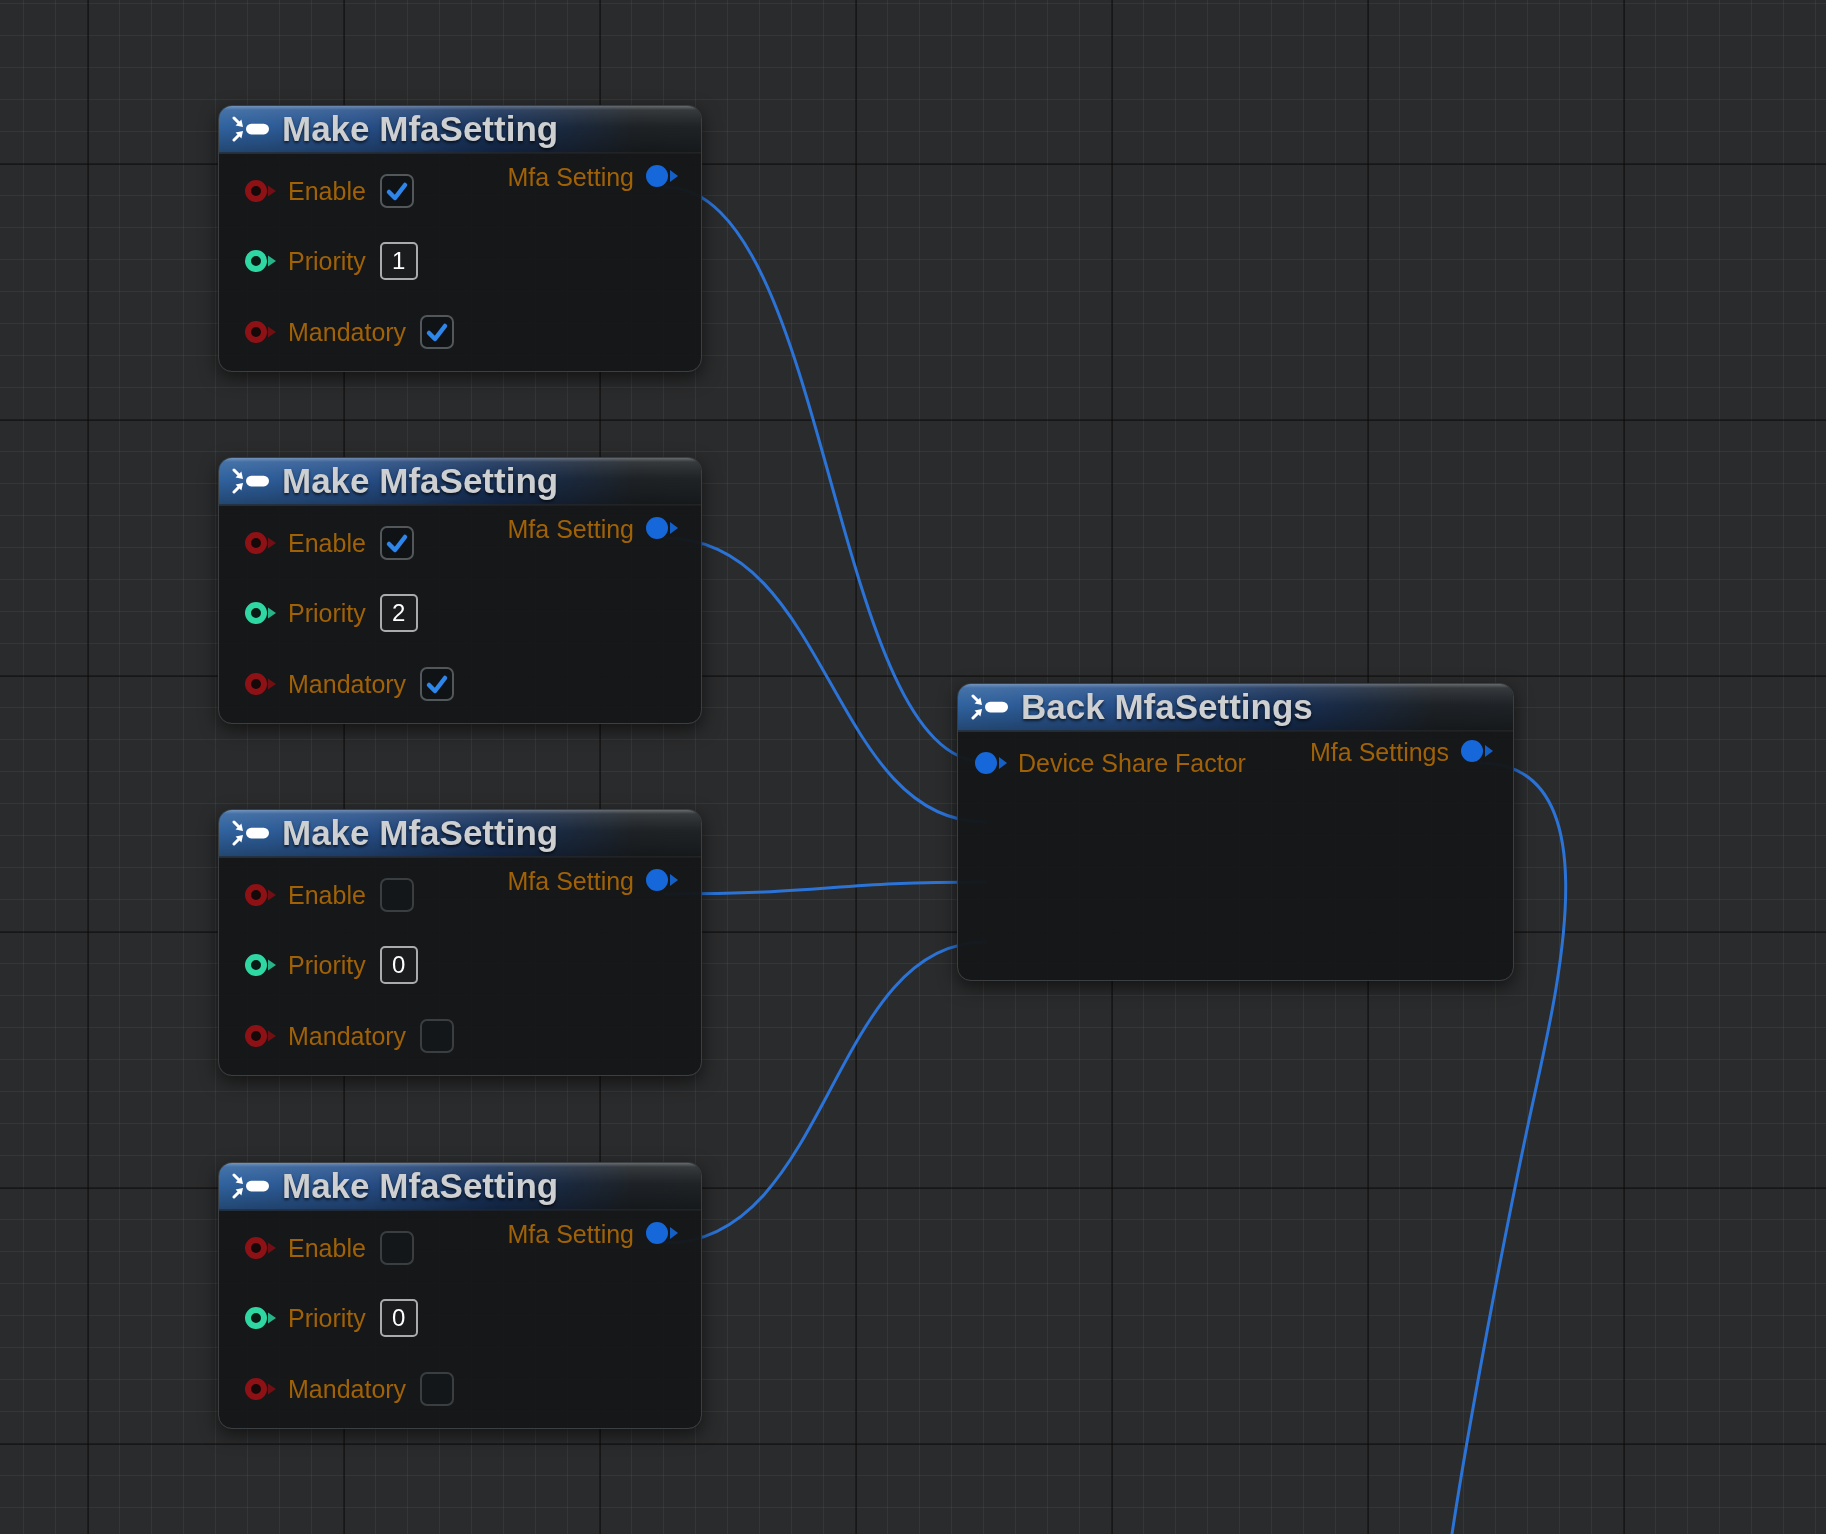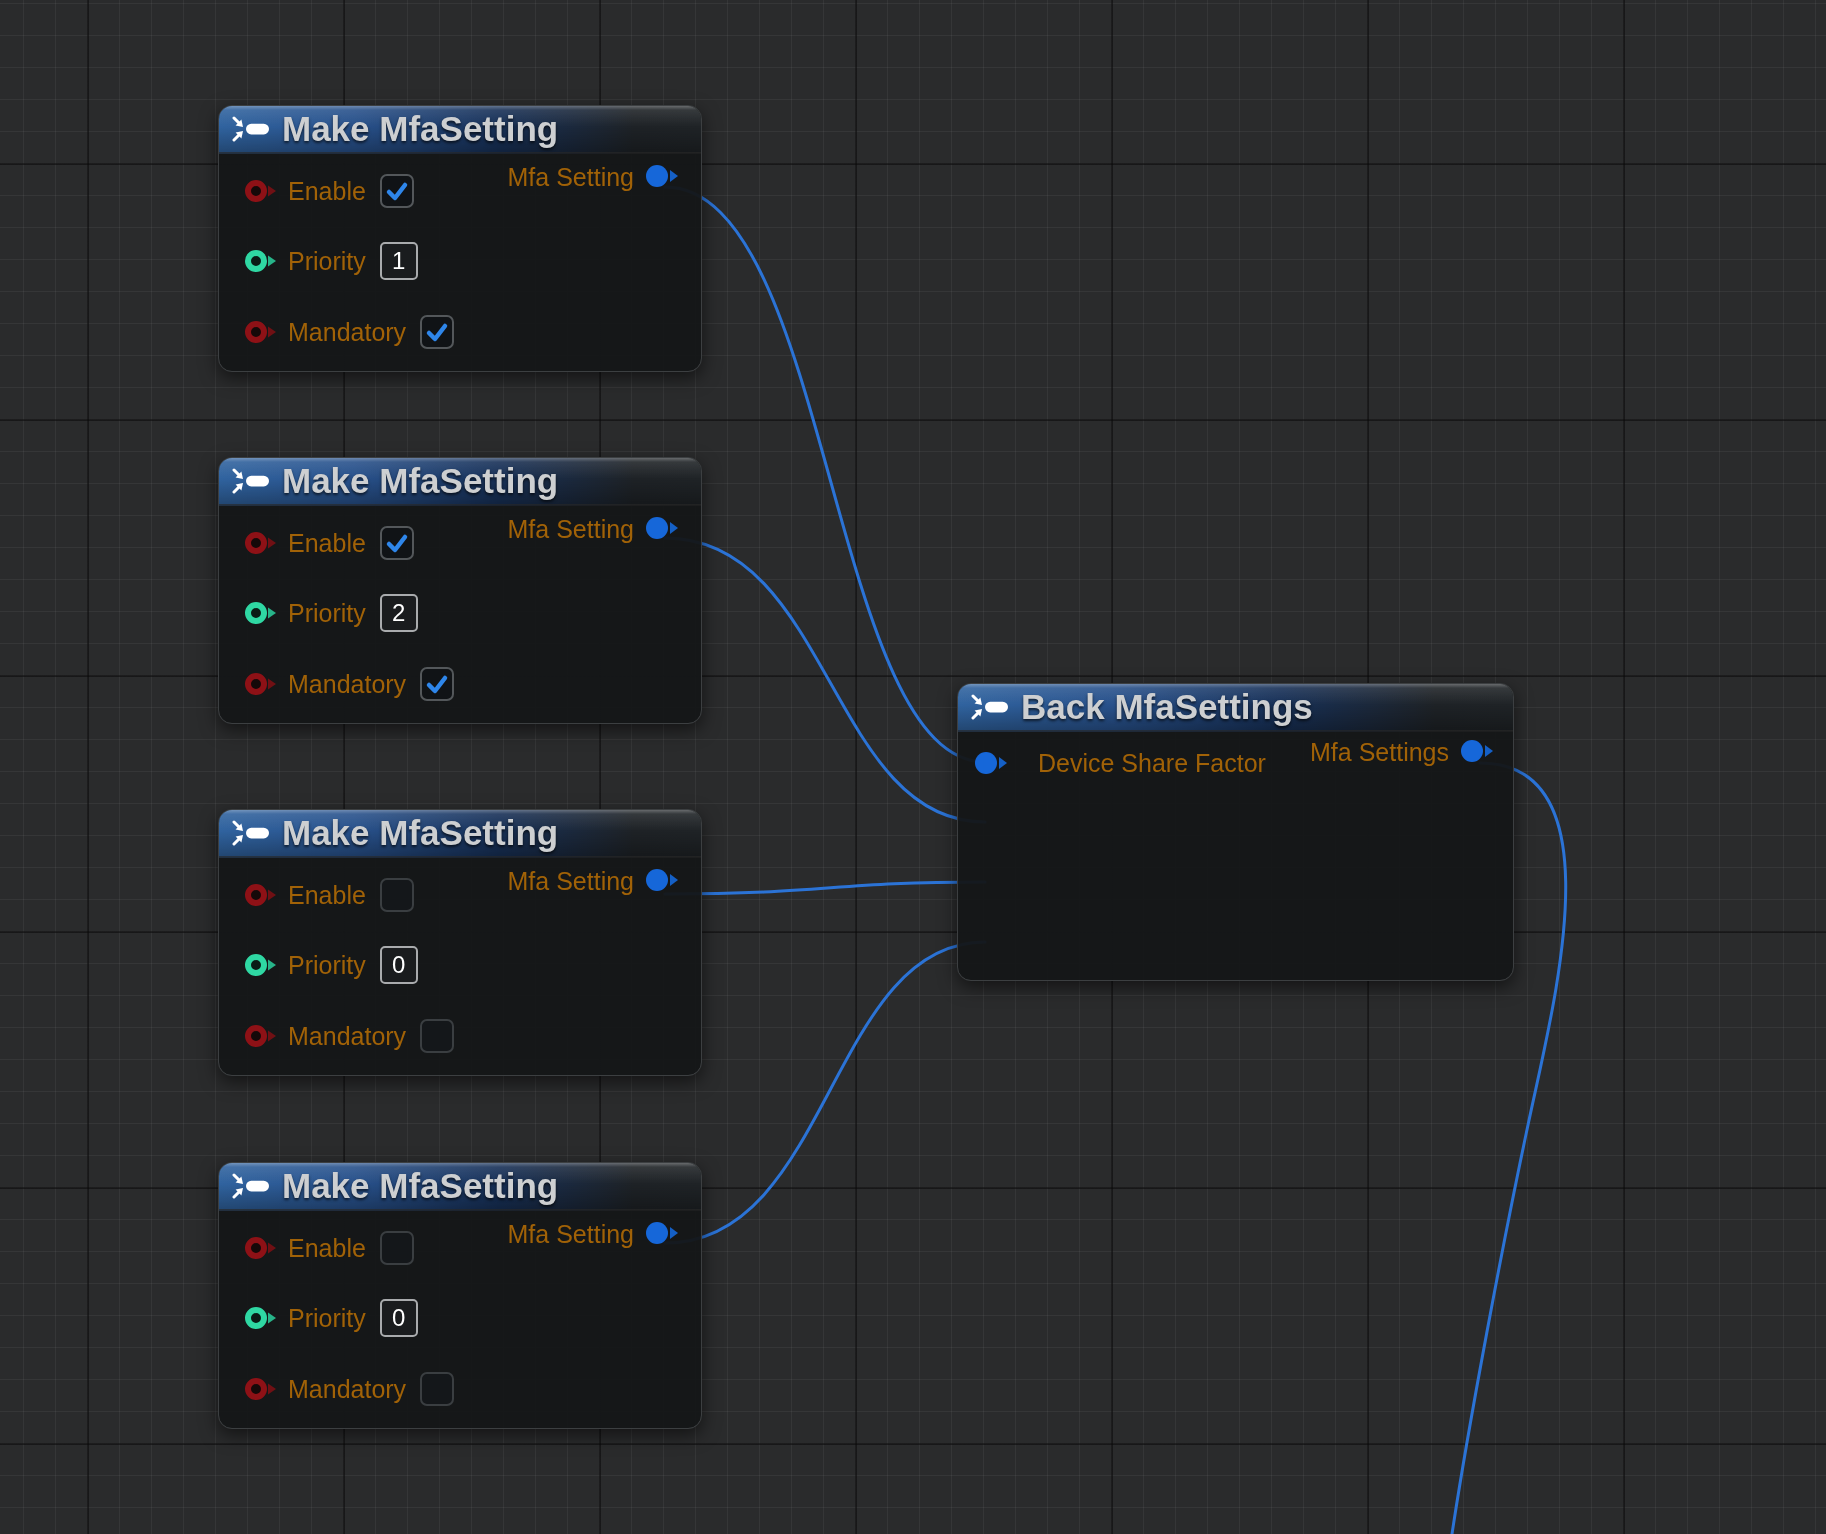--- a/index.html
+++ b/index.html
@@ -31,21 +31,21 @@
     background:
       linear-gradient(to bottom, rgba(255,255,255,.32) 0, rgba(255,255,255,.10) 4px, rgba(255,255,255,0) 45%, rgba(0,0,0,.28) 100%),
       linear-gradient(to right, #30639f 0%, #28518b 28%, #173057 58%, #1e2226 86%, #1f2326 100%);
   }
   .ntitle{
     color:#cdcfd1;font-size:35px;font-weight:bold;margin-left:10px;
     text-shadow:0 2px 3px rgba(0,0,0,.65);white-space:nowrap;
   }
   .prow{position:absolute;left:0;height:56px;display:flex;align-items:center;padding-left:25px;}
   .prow-out{position:absolute;right:0;height:56px;display:flex;align-items:flex-start;padding-right:17px;}
-  .settings .prow{padding-left:16px;height:50px;gap:20px;}
+  .settings .prow{padding-left:16px;height:50px;}
   .settings .prow-out{padding-right:14px;height:50px;}
   .plabel{color:#a16207;font-size:25px;margin-left:8px;white-space:nowrap;}
   .prow-out .plabel{margin-left:0;margin-right:10px;}
   .pinsvg{flex:none;display:block;}
 
   .checkbox{
     width:30px;height:30px;margin-left:14px;border-radius:7px;flex:none;
     background:#14171a;border:2px solid #3a3e41;
     display:flex;align-items:center;justify-content:center;
   }

